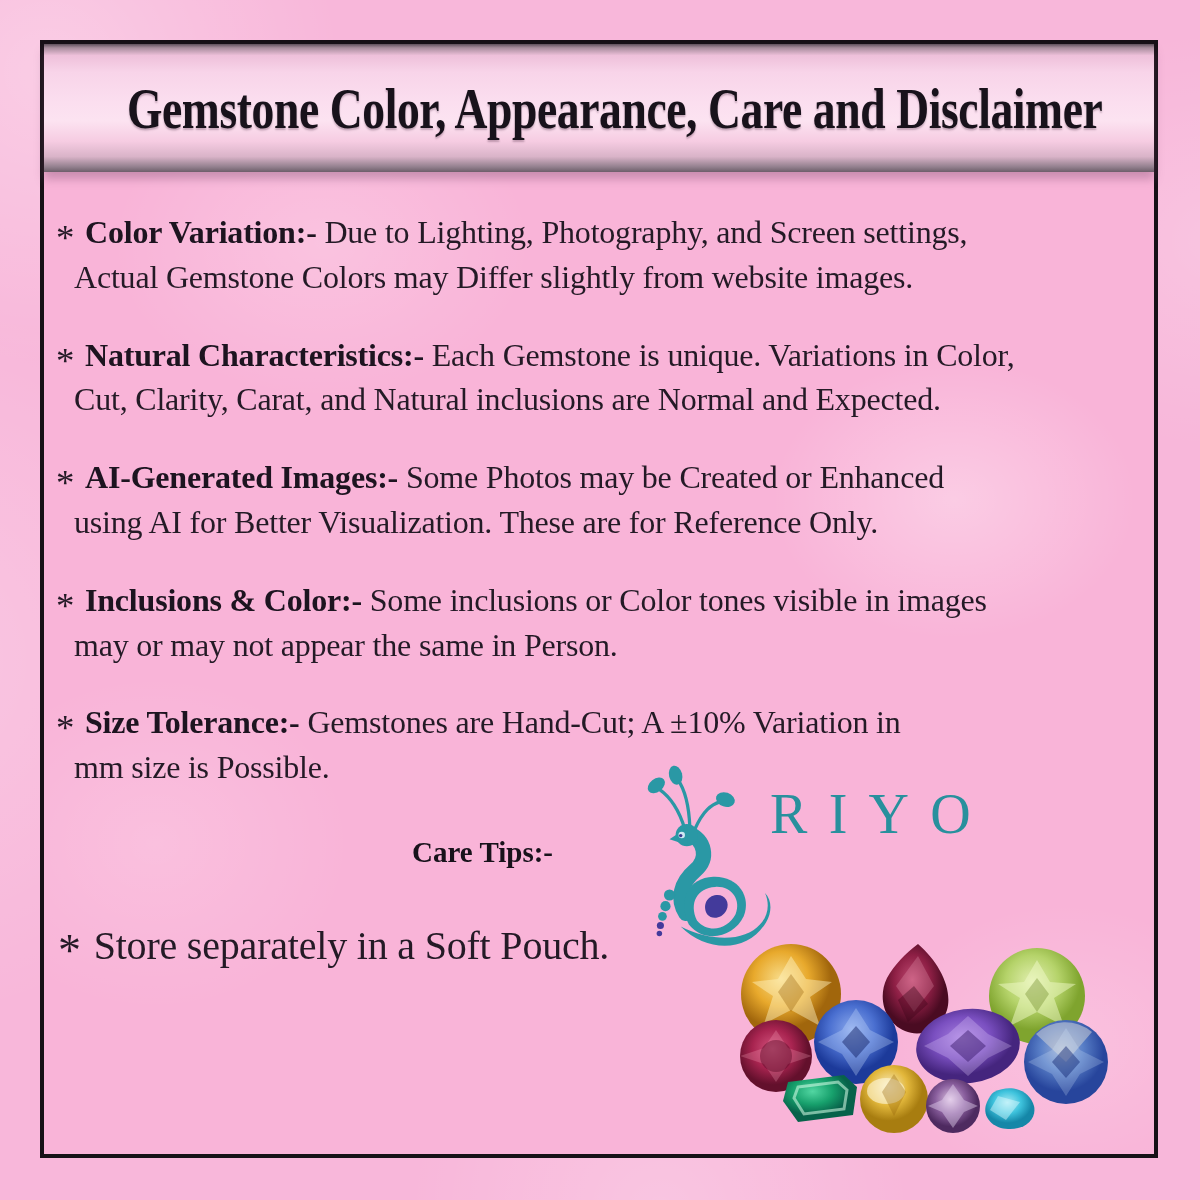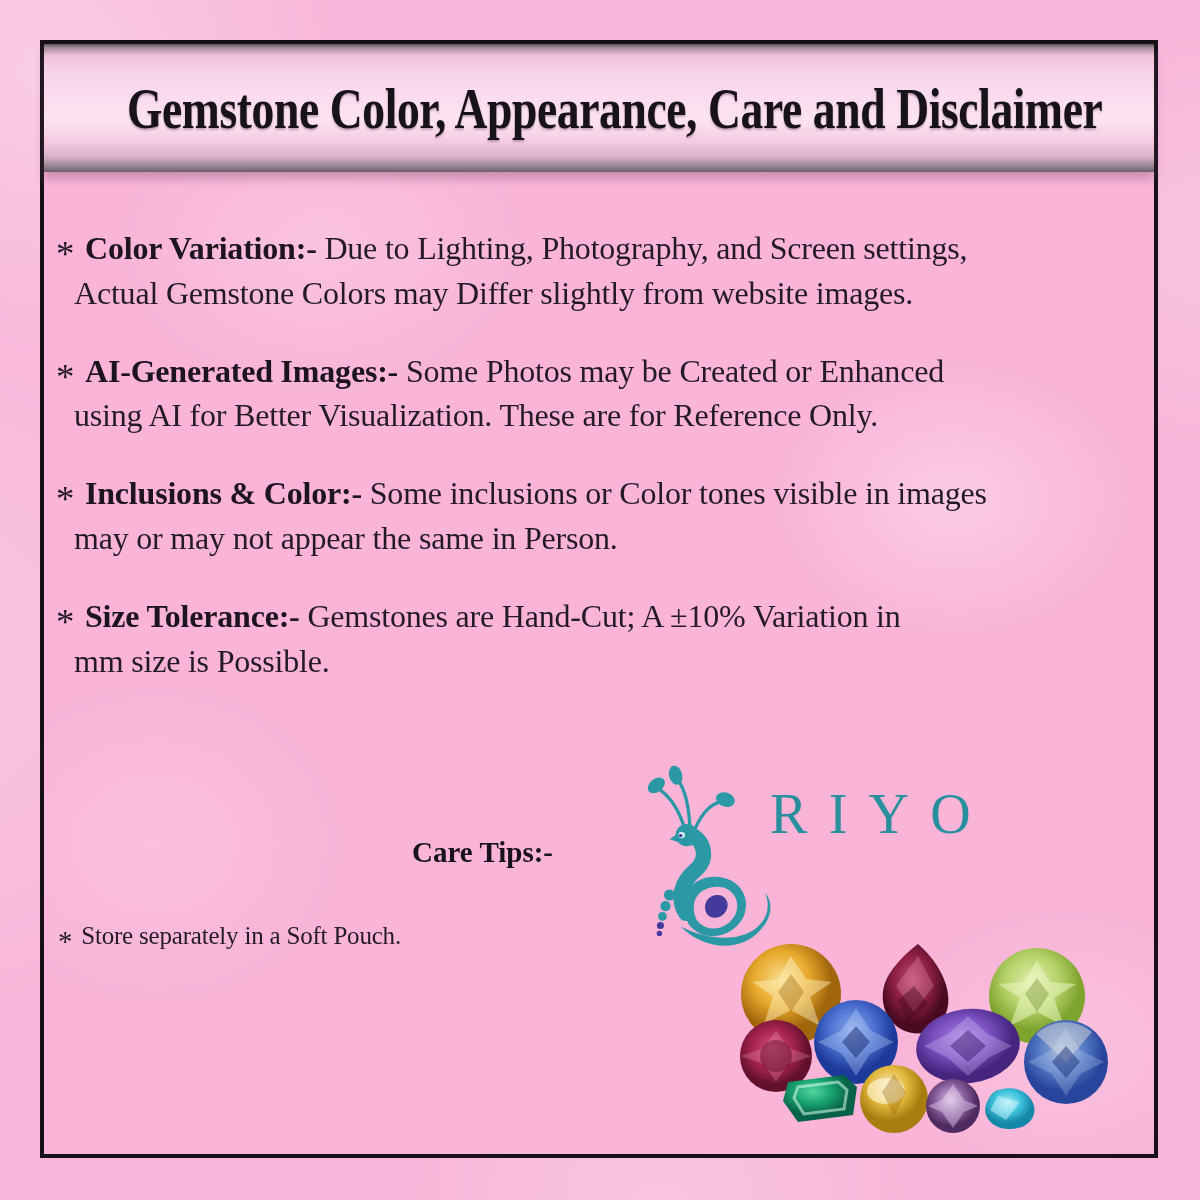--- a/index.html
+++ b/index.html
@@ -36,58 +36,60 @@
       #5f515c 0%, #a88d9d 3%, #eec0da 9%, #f8d4e9 22%, #fbdeef 45%,
       #fce3f1 60%, #f6cce2 76%, #d9b3c8 88%, #93808e 96%, #6d5e6a 100%);
     box-shadow:0 7px 9px rgba(125,80,112,.38);
     padding-left:32px;
   }
   .title{
     font-size:57px;font-weight:700;color:#18121b;white-space:nowrap;
     letter-spacing:-0.5px;transform:scaleX(.80);transform-origin:center;
     text-shadow:0 2px 2px rgba(70,35,60,.30);
   }
-  .bullets{position:absolute;top:166px;left:12px;right:12px;margin-top:16px;}
+  .bullets{position:absolute;top:166px;left:12px;right:12px;}
   .bullet{
     font-size:32px;line-height:1.40;letter-spacing:-0.2px;color:#241a26;
     margin-bottom:33px;padding-left:18px;text-indent:-18px;white-space:pre-line;
   }
   .bullet .lead{font-weight:700;color:#1d1420;}
   .star{
     display:inline-block;text-indent:0;font-size:1.15em;line-height:0;
     transform:translateY(7px);margin-right:3px;color:#241a26;
   }
   .care-heading{
     position:absolute;left:368px;top:792px;
     font-size:29px;font-weight:700;color:#18121b;white-space:nowrap;
   }
   .peacock{position:absolute;left:578px;top:718px;width:156px;height:198px;}
   .riyo{
     position:absolute;left:726px;top:738px;
     font-size:56px;color:#28909d;letter-spacing:.38em;white-space:nowrap;
   }
   .care-list{position:absolute;left:14px;top:876px;width:700px;}
   .care-item{
-    font-size:25px;line-height:1.30;color:#241a26;margin-bottom:15px;
+    font-size:40px;line-height:1.30;color:#241a26;margin-bottom:15px;
     padding-left:18px;text-indent:-18px;white-space:pre-line;letter-spacing:-0.2px;
   }
   .gems{position:absolute;right:6px;bottom:14px;width:412px;height:206px;}
 </style>
 </head>
 <body>
 
 <div class="card">
 
   <div class="header">
     <div class="title">Gemstone Color, Appearance, Care and Disclaimer</div>
   </div>
 
   <div class="bullets">
     <div class="bullet"><span class="star">*</span> <span class="lead">Color Variation:-</span> <span>Due to Lighting, Photography, and Screen settings,
 Actual Gemstone Colors may Differ slightly from website images.</span></div>
+    <div class="bullet"><span class="star">*</span> <span class="lead">Natural Characteristics:-</span> <span>Each Gemstone is unique. Variations in Color,
+Cut, Clarity, Carat, and Natural inclusions are Normal and Expected.</span></div>
     <div class="bullet"><span class="star">*</span> <span class="lead">AI-Generated Images:-</span> <span>Some Photos may be Created or Enhanced
 using AI for Better Visualization. These are for Reference Only.</span></div>
     <div class="bullet"><span class="star">*</span> <span class="lead">Inclusions &amp; Color:-</span> <span>Some inclusions or Color tones visible in images
 may or may not appear the same in Person.</span></div>
     <div class="bullet"><span class="star">*</span> <span class="lead">Size Tolerance:-</span> <span>Gemstones are Hand-Cut; A ±10% Variation in
 mm size is Possible.</span></div>
   </div>
 
   <div class="care-heading">Care Tips:-</div>
 

